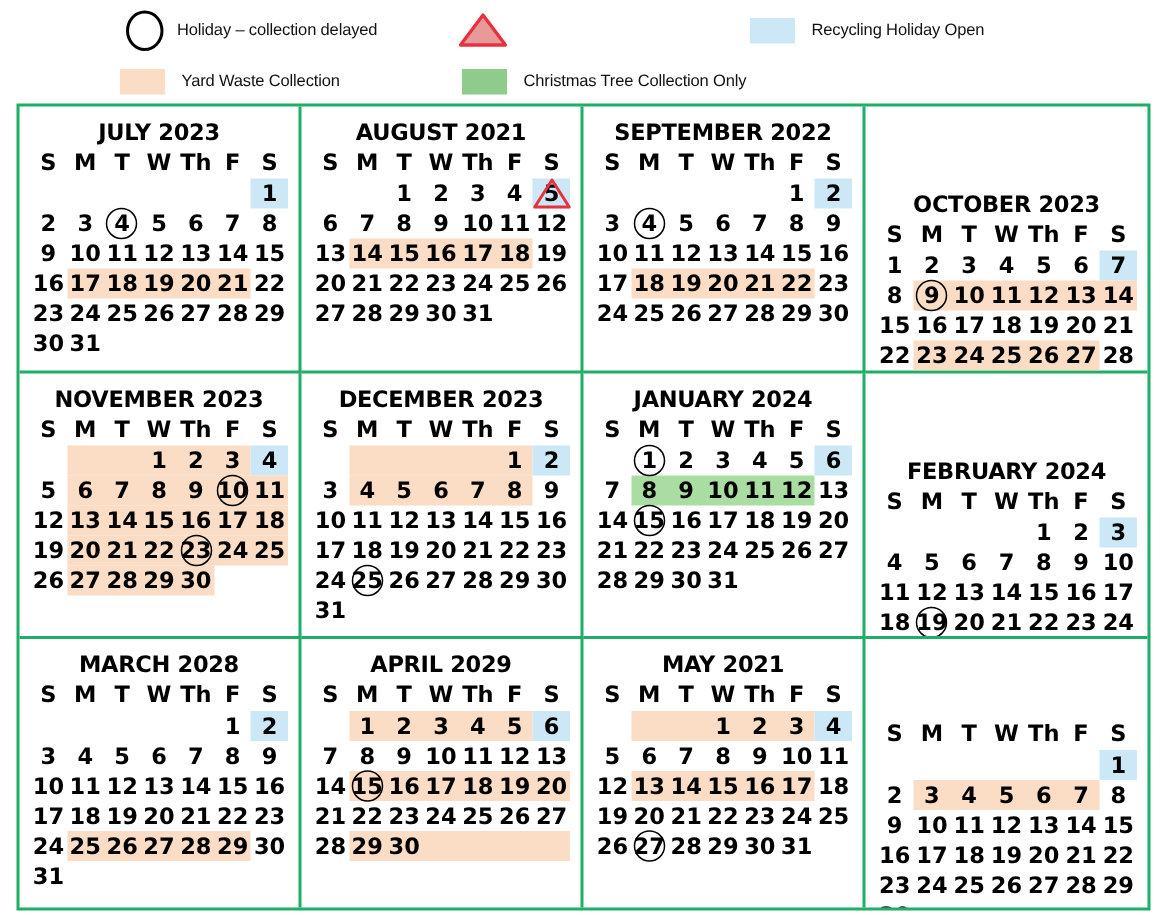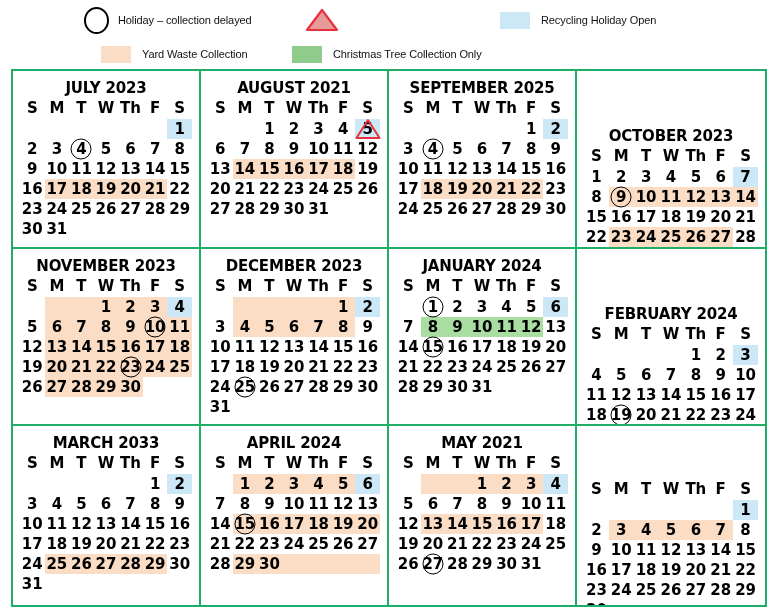--- a/index.html
+++ b/index.html
@@ -57,22 +57,22 @@
     margin-right: 9px;
     flex: 0 0 auto;
     position: relative;
   }
   .swatch-triangle svg { display: block; }
 
   
   .lg-holiday   { position: absolute; left: 84px;  top: 3px; }
   .lg-hazard    { position: absolute; left: 305px; top: 3px; }
   .lg-recycle   { position: absolute; left: 500px; top: 3px; }
-  .lg-yard      { position: absolute; left: 101px;  top: 37px; }
-  .lg-tree      { position: absolute; left: 292px; top: 37px; }
+  .lg-yard      { position: absolute; left: 80px;  top: 37px; }
+  .lg-tree      { position: absolute; left: 308px; top: 37px; }
 
   
   .cal-grid {
     position: absolute;
     left: 11px;
     top: 69px;
     width: 756px;
     height: 538px;
     border: 2px solid #1FAE67;
     box-sizing: border-box;
@@ -336,21 +336,21 @@
           <div class="day">28</div>
           <div class="day">29</div>
           <div class="day">30</div>
           <div class="day">31</div>
           <div class="day empty"></div>
           <div class="day empty"></div>
         </div>
       </div>
     </div>
     <div class="month">
-      <div class="month-title">SEPTEMBER 2025</div>
+      <div class="month-title">SEPTEMBER 2022</div>
       <div class="dow-row">
         <div class="dow">S</div>
         <div class="dow">M</div>
         <div class="dow">T</div>
         <div class="dow">W</div>
         <div class="dow">Th</div>
         <div class="dow">F</div>
         <div class="dow">S</div>
       </div>
       <div class="weeks">
@@ -717,21 +717,21 @@
           <div class="day">26</div>
           <div class="day">27</div>
           <div class="day">28</div>
           <div class="day">29</div>
           <div class="day empty"></div>
           <div class="day empty"></div>
         </div>
       </div>
     </div>
     <div class="month">
-      <div class="month-title">MARCH 2033</div>
+      <div class="month-title">MARCH 2028</div>
       <div class="dow-row">
         <div class="dow">S</div>
         <div class="dow">M</div>
         <div class="dow">T</div>
         <div class="dow">W</div>
         <div class="dow">Th</div>
         <div class="dow">F</div>
         <div class="dow">S</div>
       </div>
       <div class="weeks">
@@ -787,21 +787,21 @@
           <div class="day empty"></div>
           <div class="day empty"></div>
           <div class="day empty"></div>
           <div class="day empty"></div>
           <div class="day empty"></div>
           <div class="day empty"></div>
         </div>
       </div>
     </div>
     <div class="month">
-      <div class="month-title">APRIL 2024</div>
+      <div class="month-title">APRIL 2029</div>
       <div class="dow-row">
         <div class="dow">S</div>
         <div class="dow">M</div>
         <div class="dow">T</div>
         <div class="dow">W</div>
         <div class="dow">Th</div>
         <div class="dow">F</div>
         <div class="dow">S</div>
       </div>
       <div class="weeks">

